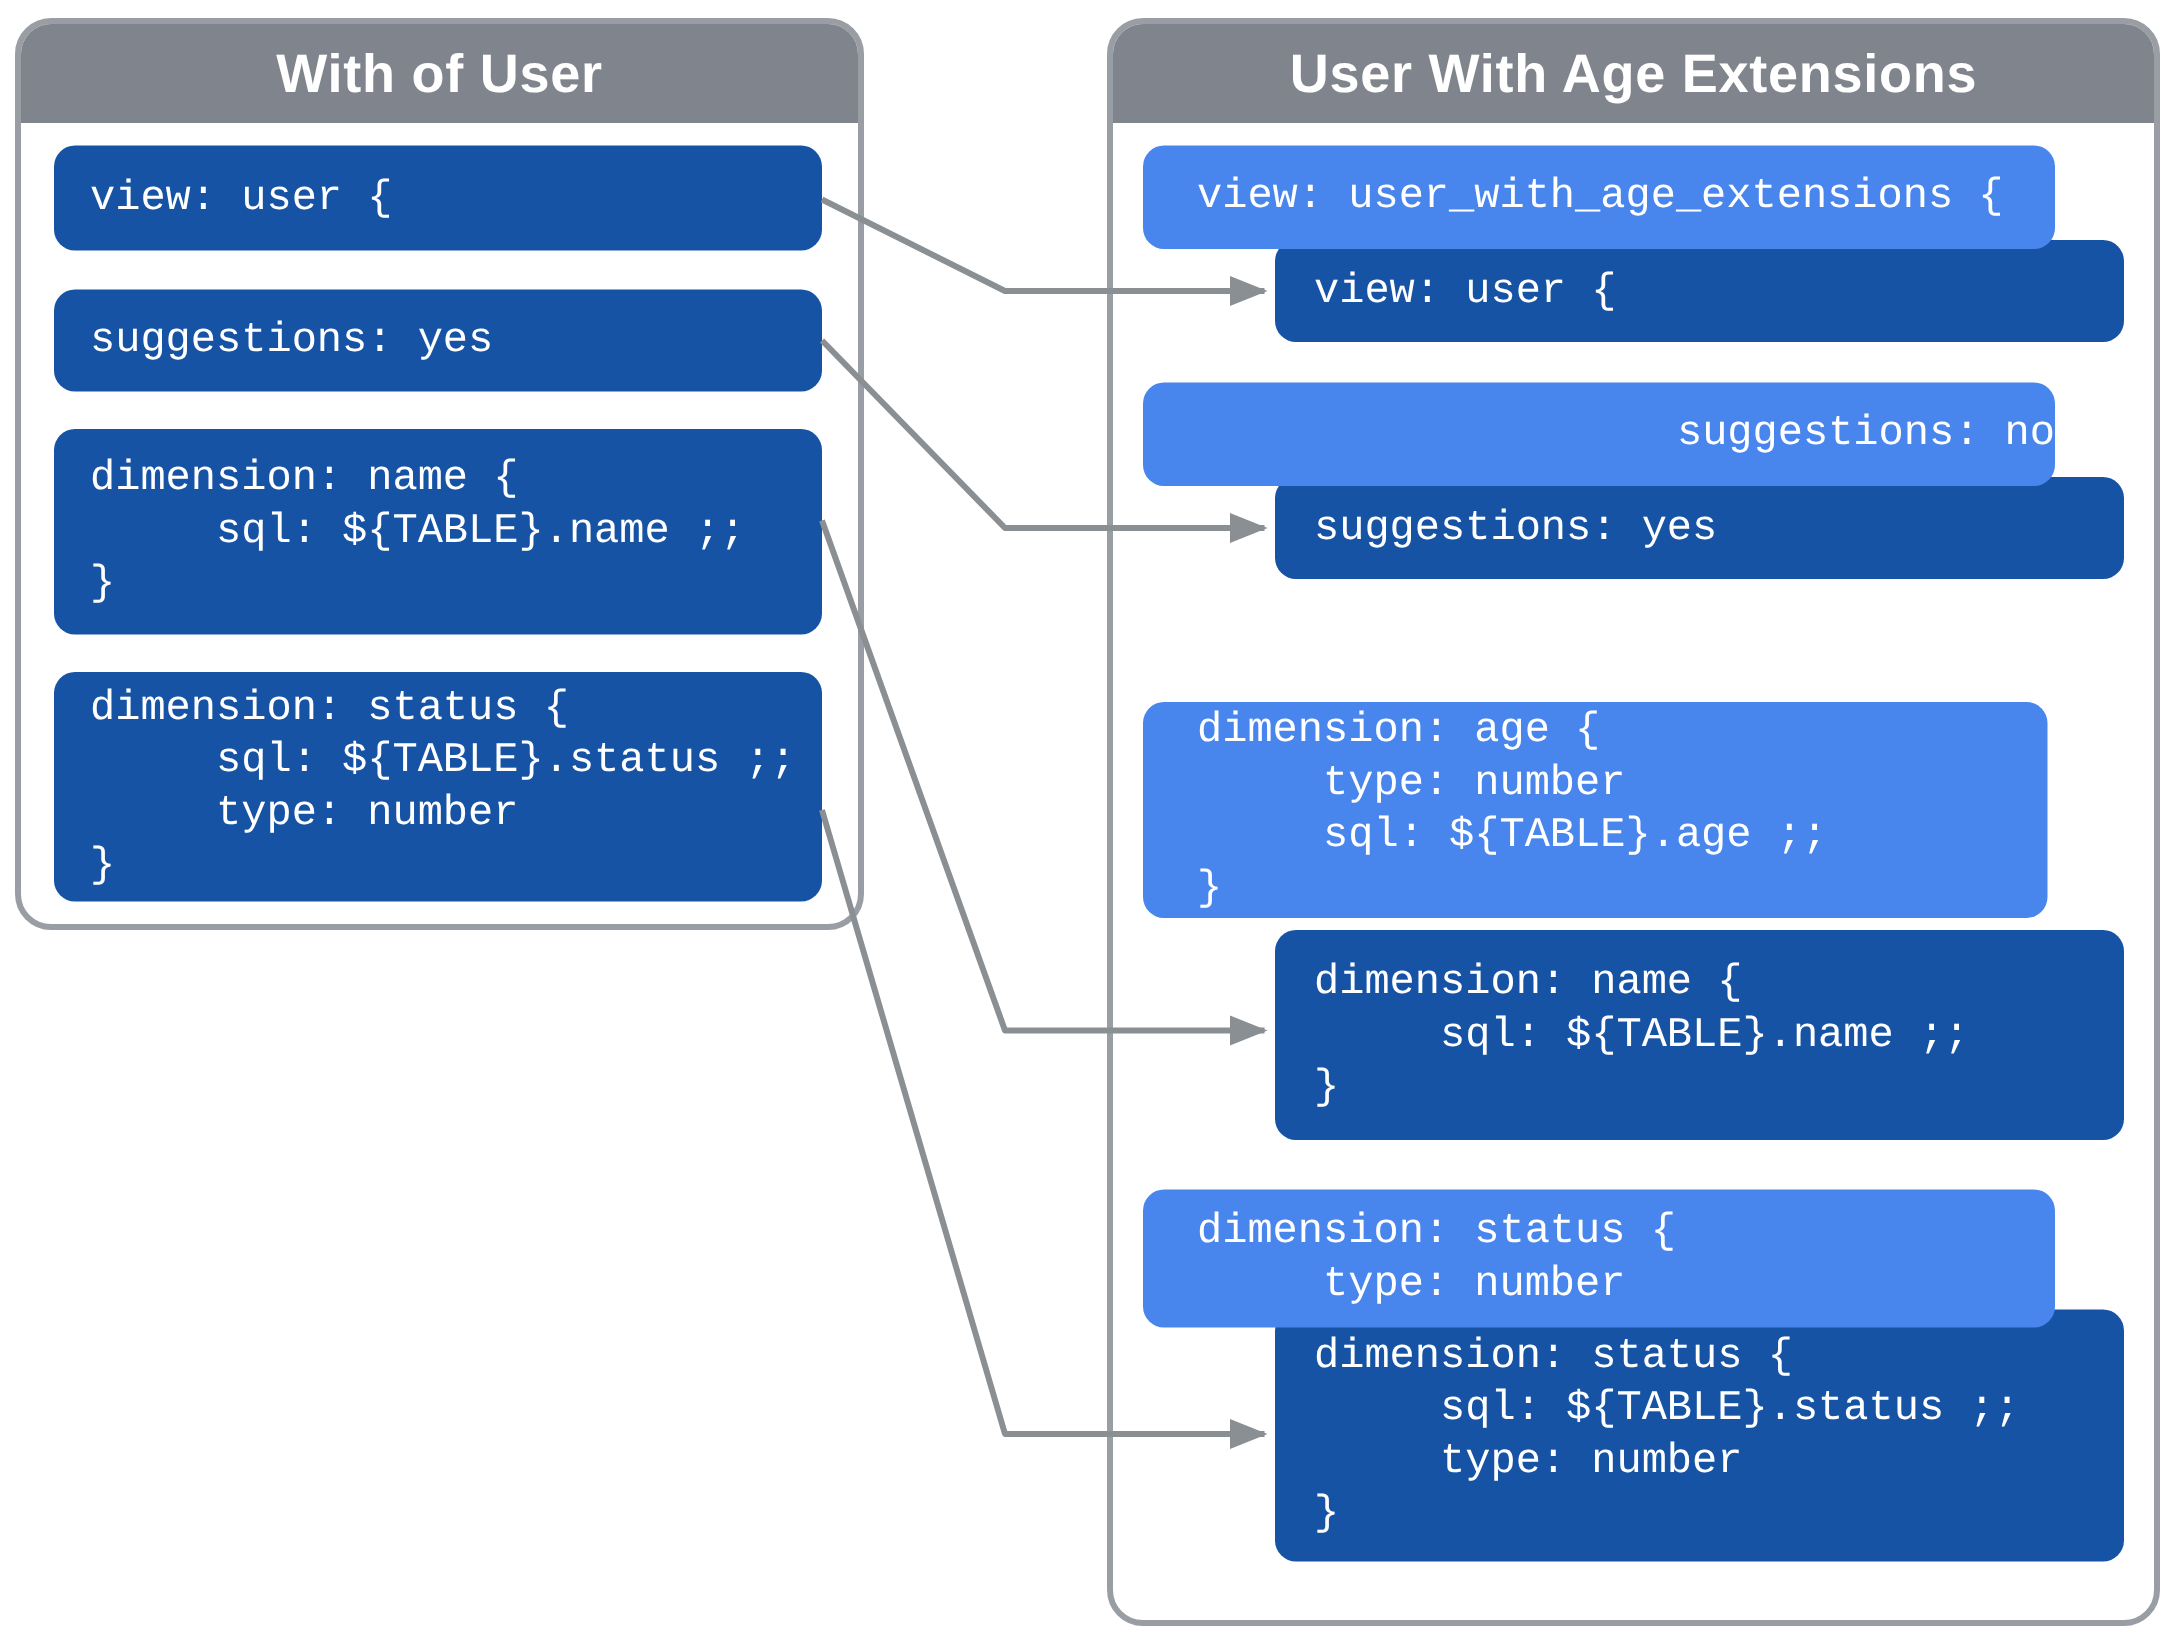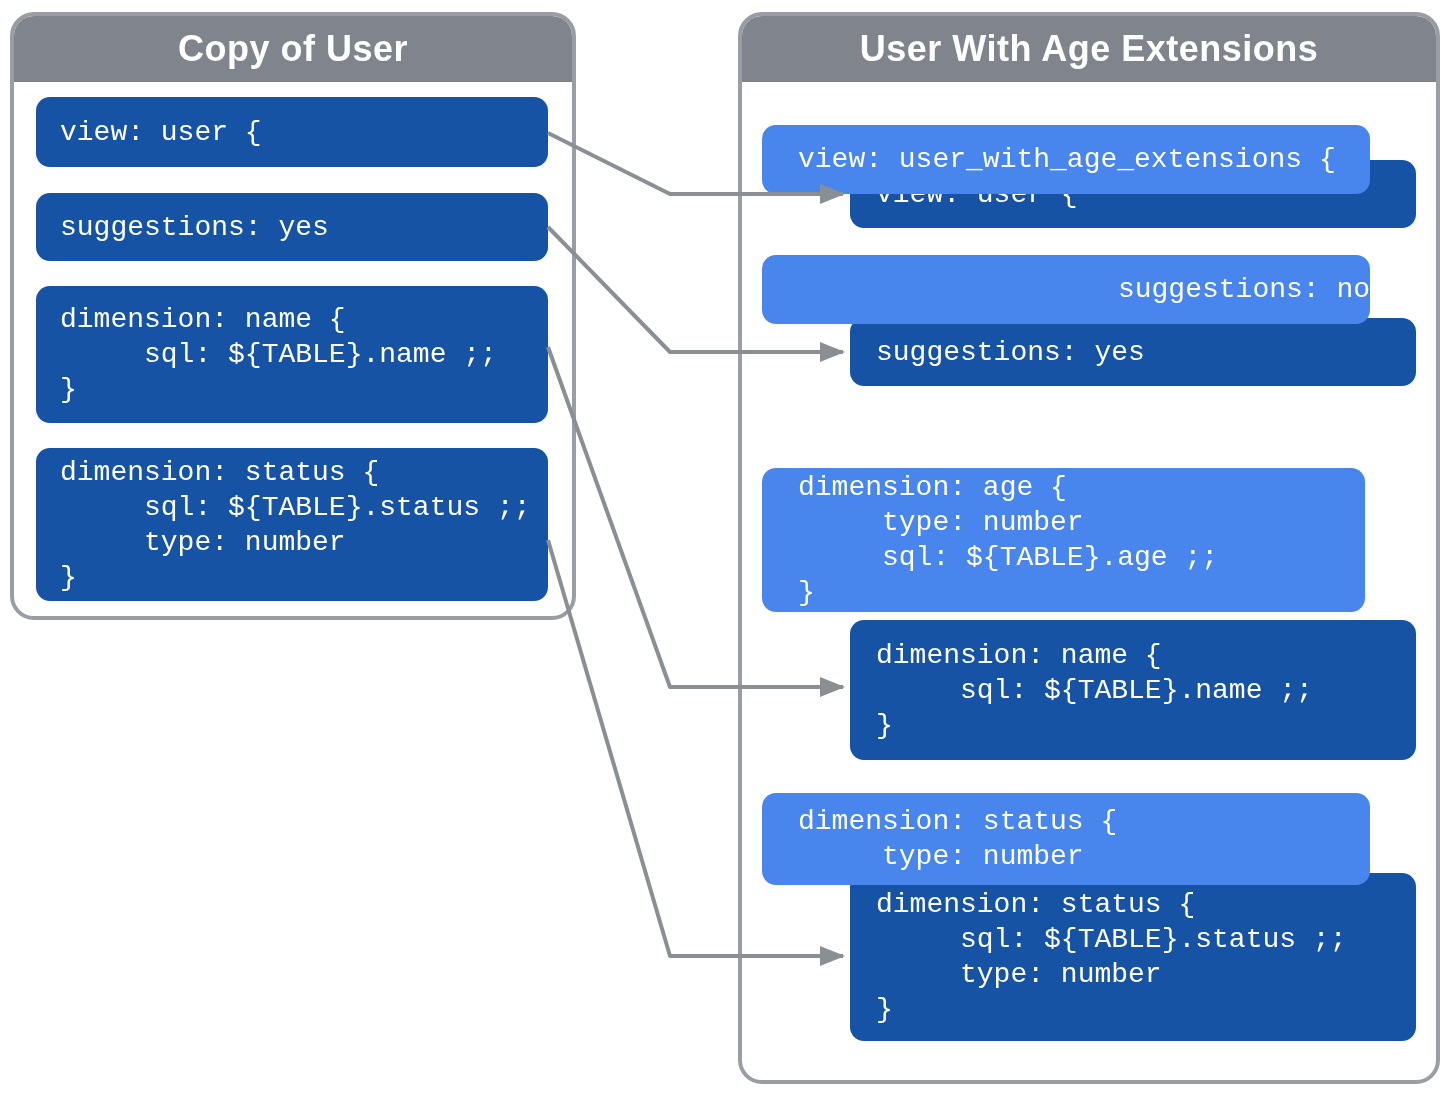--- a/index.html
+++ b/index.html
@@ -29,41 +29,41 @@
   .code-line{white-space:pre;}
   .dark{background:#1653A5;z-index:1;padding-left:26px;}
   .light{background:#4885ED;z-index:2;padding-left:36px;}
   .leftcol{padding-left:24px;}
   
   .b-l1{left:36px;top:97px;width:512px;height:70px;}
   .b-l2{left:36px;top:193px;width:512px;height:68px;}
   .b-l3{left:36px;top:286px;width:512px;height:137px;}
   .b-l4{left:36px;top:448px;width:512px;height:153px;}
   
-  .b-r1a{left:762px;top:97px;width:608px;height:69px;margin-top:28px;}
+  .b-r1a{left:762px;top:97px;width:608px;height:69px;}
   .b-r1b{left:850px;top:160px;width:566px;height:68px;}
   .b-r2a{left:762px;top:255px;width:608px;height:69px;align-items:flex-end;}
   .b-r2b{left:850px;top:318px;width:566px;height:68px;}
   .b-r3 {left:762px;top:425px;width:603px;height:144px;margin-top:43px;}
   .b-r4 {left:850px;top:620px;width:566px;height:140px;}
   .b-r5a{left:762px;top:793px;width:608px;height:92px;}
   .b-r5b{left:850px;top:873px;width:566px;height:168px;}
   #connectors{
     position:absolute;left:0;top:0;width:1450px;height:1096px;
     z-index:10;pointer-events:none;
   }
 </style>
 </head>
 <body>
 
 <div id="canvas">
 
   <div class="panel panel-left">
     <div class="panel-header">
-      <span class="panel-title">Copy of User</span>
+      <span class="panel-title">With of User</span>
     </div>
   </div>
 
   <div class="code-block dark leftcol b-l1">
     <span class="code-line">view: user {</span>
   </div>
 
   <div class="code-block dark leftcol b-l2">
     <span class="code-line">suggestions: yes</span>
   </div>

